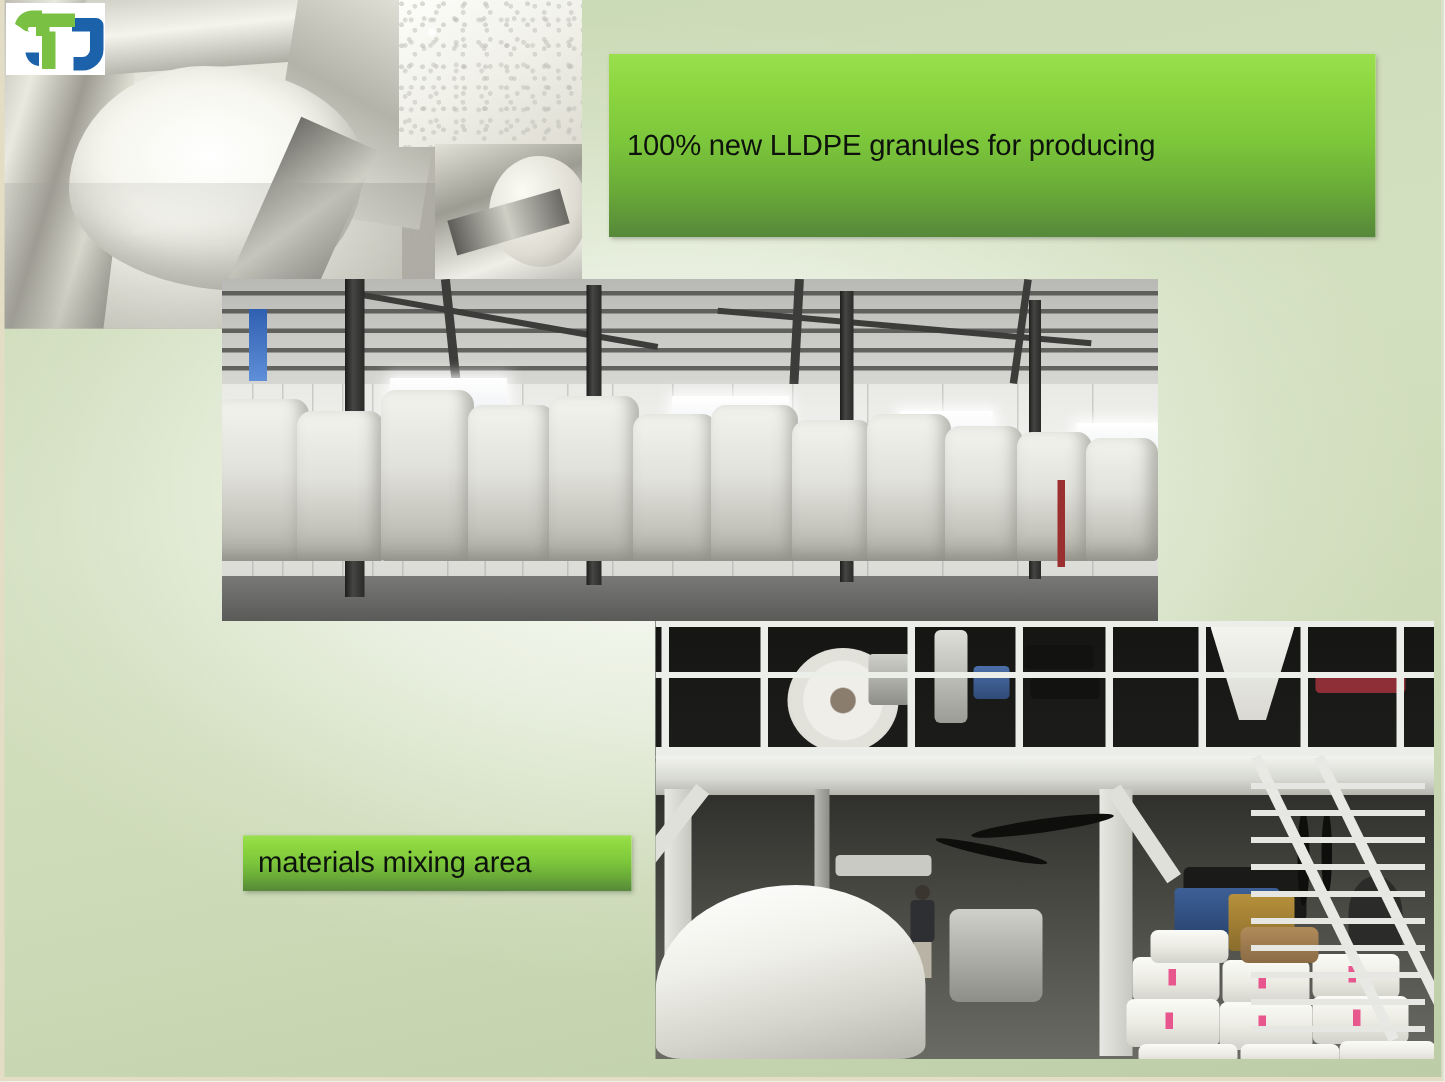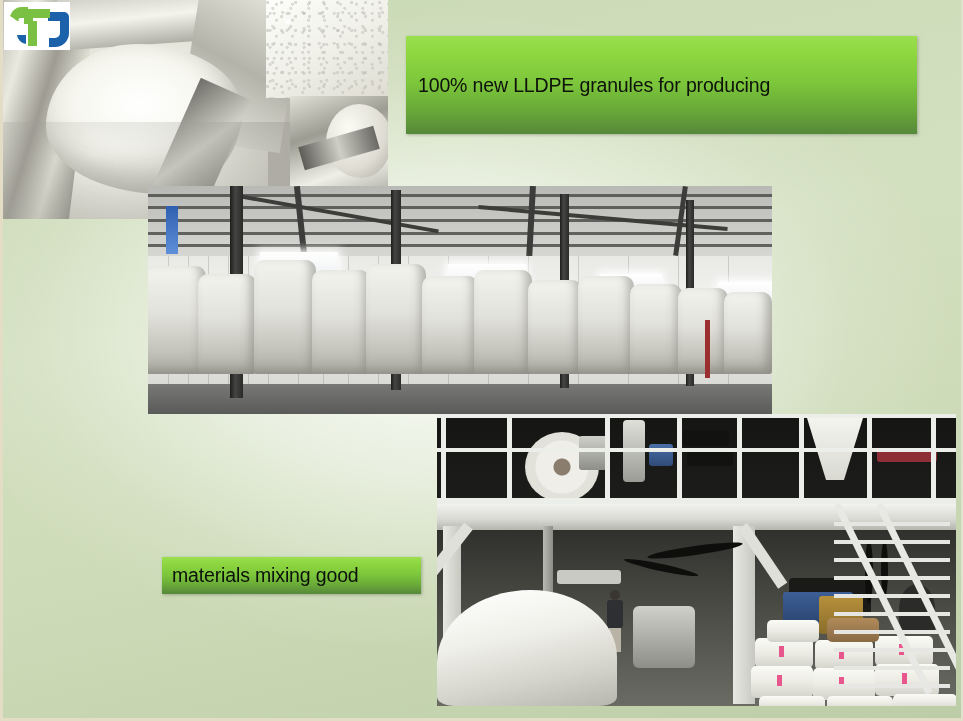--- a/index.html
+++ b/index.html
@@ -255,21 +255,21 @@
     box-shadow: 1px 1px 3px rgba(60,70,50,0.35);
     display: flex;
     flex-direction: column;
     justify-content: center;
   }
 
   #banner-headline {
     left: 406px;
     top: 36px;
     width: 511px;
-    height: 98px;
+    height: 122px;
     padding: 0 12px;
     box-sizing: border-box;
   }
   #banner-headline .line {
     font-size: 19.5px;
     line-height: 49px;
     white-space: nowrap;
     letter-spacing: -0.15px;
   }
 
@@ -486,16 +486,16 @@
       <div class="fc-step" style="top:160px;"></div>
       <div class="fc-step" style="top:178px;"></div>
     </div>
   </div>
 
   <div class="green-banner" id="banner-headline">
     <div class="line">100% new LLDPE granules for producing</div>
   </div>
 
   <div class="green-banner" id="banner-mixing">
-    <div class="line">materials mixing good</div>
+    <div class="line">materials mixing area</div>
   </div>
 
 </div>
 
 </body></html>

